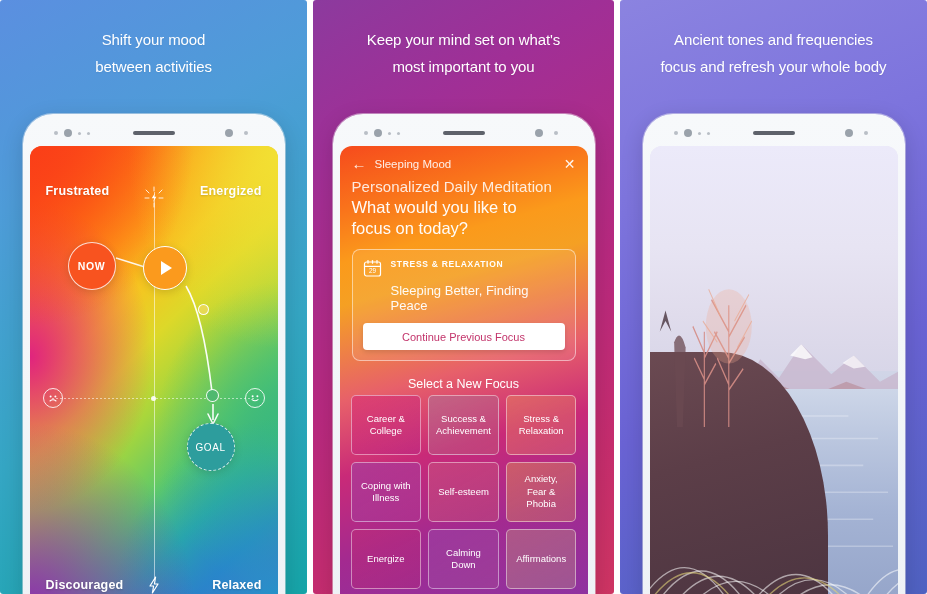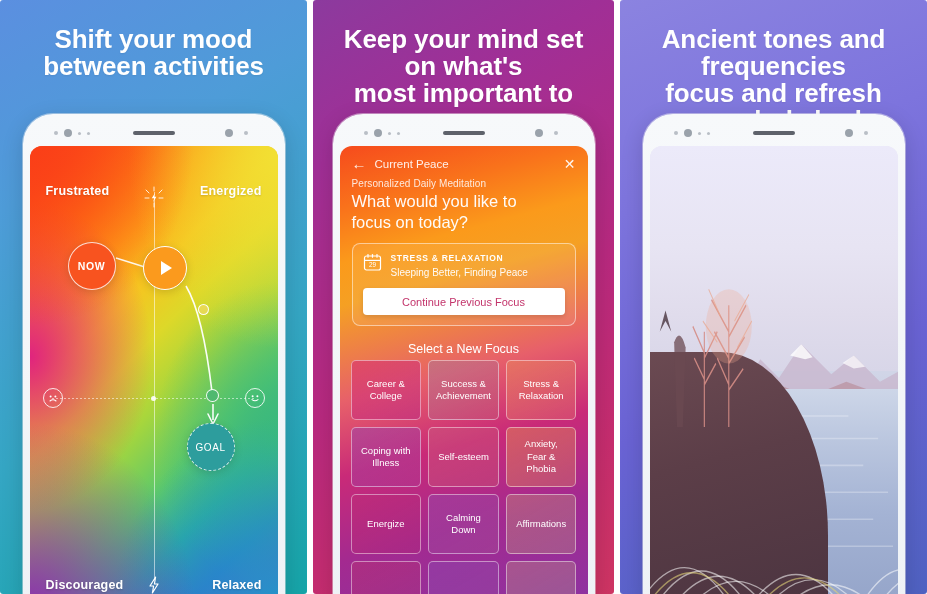--- a/index.html
+++ b/index.html
@@ -27,23 +27,23 @@
   .panel-1 { width: 307px; background: linear-gradient(152deg,#5b8fe0 0%,#4e9cd8 28%,#35a6c4 62%,#16a5a8 100%); }
   .panel-2 { width: 301px; background: linear-gradient(150deg,#8c3a9e 0%,#a02f96 22%,#b8297f 55%,#c62d6e 80%,#cf3563 100%); }
   .panel-3 { width: 307px; background: linear-gradient(158deg,#8b83e0 0%,#7d74dd 30%,#6a63d4 62%,#4f62c2 100%); }
 
   .panel-title {
     position: absolute;
     left: 0; right: 0;
     top: 26px;
     text-align: center;
     color: #ffffff;
-    font-size: 26px;
+    font-size: 15px;
     line-height: 27px;
-    font-weight: 700;
+    font-weight: 400;
     letter-spacing: -0.1px;
     padding: 0 16px;
     text-shadow: 0 1px 2px rgba(0,0,0,.07);
     white-space: pre-line;
   }
 
   
   .phone {
     position: absolute;
     bottom: -20px;
@@ -169,34 +169,34 @@
   
   .focus {
     position: absolute; inset: 0;
     background: linear-gradient(165deg,#f64b1d 0%,#f9731b 12%,#fb9a1b 22%,#f5a023 30%,#e7606a 48%,#c92a78 62%,#a32a90 78%,#8b34a3 100%);
   }
   .focus-head { position: relative; padding: 10px 12px 0 12px; }
   .focus-nav { display: flex; align-items: center; justify-content: space-between; color: rgba(255,255,255,.9); }
   .focus-nav-left { display: flex; align-items: center; gap: 8px; font-size: 11.5px; }
   .back-arrow { font-size: 15px; line-height: 1; }
   .close-x { font-size: 14px; line-height: 1; color: rgba(255,255,255,.92); }
-  .focus-sub { margin-top: 7px; font-size: 10px; color: rgba(255,255,255,.85); letter-spacing: .1px; }
+  .focus-sub { margin-top: 7px; font-size: 15px; color: rgba(255,255,255,.85); letter-spacing: .1px; }
   .focus-q { margin-top: 2px; font-size: 16.5px; line-height: 21px; color: rgba(255,255,255,.97); font-weight: 400; white-space: pre-line; }
 
   .focus-card {
     margin: 10px 12px 0 12px;
     border: 1px solid rgba(255,255,255,.5);
     border-radius: 8px;
     padding: 9px 10px 10px 10px;
     background: rgba(255,255,255,.08);
   }
   .card-row { display: flex; gap: 9px; align-items: flex-start; }
   .cal-icon { width: 19px; height: 19px; flex: 0 0 19px; position: relative; }
   .card-title { font-size: 8.5px; color: #ffffff; letter-spacing: .7px; font-weight: bold; }
-  .card-desc { font-size: 10px; color: rgba(255,255,255,.95); margin-top: 4px; text-align: center; }
+  .card-desc { font-size: 13px; color: rgba(255,255,255,.95); margin-top: 14px; }
   .continue-btn {
     margin-top: 10px;
     height: 27px;
     background: #ffffff;
     border-radius: 4px;
     display: flex; align-items: center; justify-content: center;
     color: #c3346b; font-size: 11px;
     box-shadow: 0 2px 5px rgba(0,0,0,.13);
   }
   .select-new { text-align: center; color: #ffffff; font-size: 12.5px; margin: 16px 0 4px 0; }
@@ -349,21 +349,21 @@
         </div>
       </div>
 
       <div class="phone-screen">
 
         <div class="focus">
           <div class="focus-head">
             <div class="focus-nav">
               <div class="focus-nav-left">
                 <span class="back-arrow">←</span>
-                <span>Current Peace</span>
+                <span>Sleeping Mood</span>
               </div>
               <span class="close-x">✕</span>
             </div>
             <div class="focus-sub">Personalized Daily Meditation</div>
             <div class="focus-q">What would you like to
 focus on today?</div>
           </div>
 
           <div class="focus-card">
             <div class="card-row">

